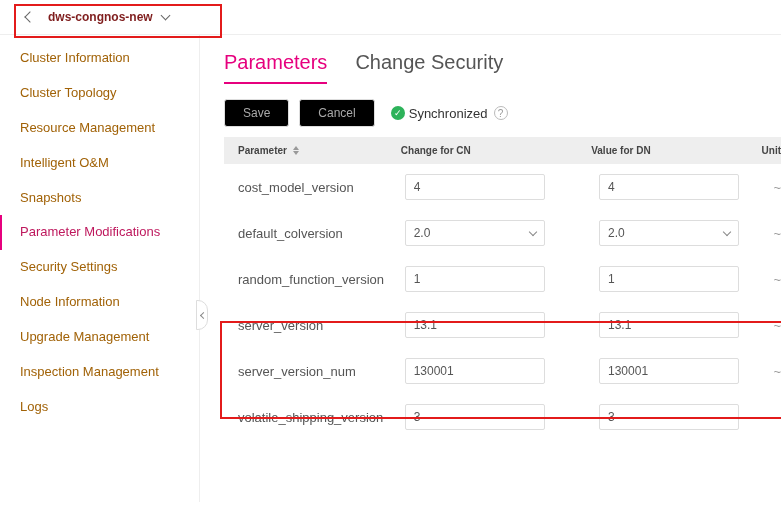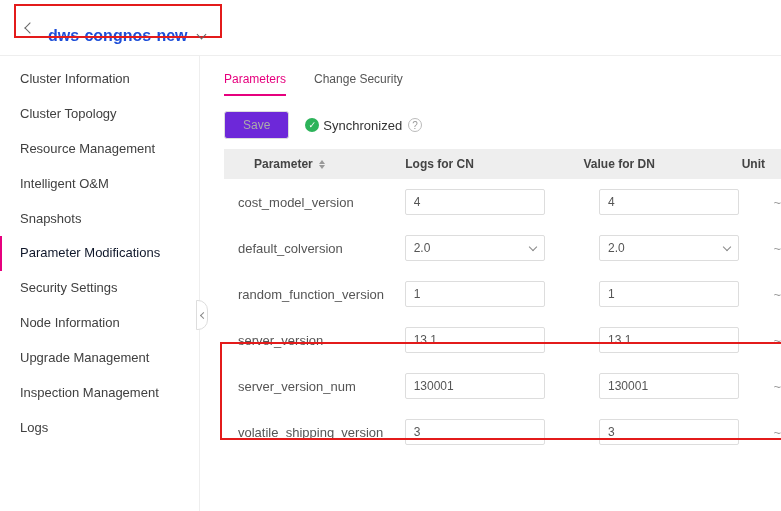--- a/index.html
+++ b/index.html
@@ -31,24 +31,23 @@
   .back-icon {
     width: 8px;
     height: 8px;
     border-left: 1.5px solid #666;
     border-bottom: 1.5px solid #666;
     transform: rotate(45deg);
     margin-right: 14px;
     margin-left: 6px;
   }
   .title {
-    font-size: 16px;
+    font-size: 12px;
     font-weight: 700;
-    color: #1d4ed8;
-    margin-top: 17px;
+    color: #7f1d1d;
   }
   .title-chevron {
     display: inline-block;
     width: 7px;
     height: 7px;
     border-right: 1.5px solid #666;
     border-bottom: 1.5px solid #666;
     transform: rotate(45deg);
     margin-left: 6px;
     vertical-align: middle;
@@ -60,30 +59,30 @@
     height: calc(100% - 44px);
   }
   .sidebar {
     width: 200px;
     border-right: 1px solid #eee;
     padding: 6px 0;
     overflow-y: auto;
   }
   .side-item {
     padding: 9px 20px;
-    color: #404040;
+    color: #a16207;
     cursor: pointer;
     font-size: 13px;
     display: flex;
     align-items: center;
     justify-content: space-between;
     line-height: 1.3;
   }
   .side-item.active {
-    color: #0f172a;
+    color: #be185d;
     border-left: 2px solid #e6007e;
     padding-left: 18px;
     font-weight: 500;
   }
   .side-chevron {
     width: 7px;
     height: 7px;
     border-right: 1.5px solid #888;
     border-bottom: 1.5px solid #888;
     transform: rotate(45deg);
@@ -120,37 +119,37 @@
   .tabs {
     display: flex;
     gap: 28px;
     border-bottom: 1px solid transparent;
     margin-bottom: 14px;
   }
   .tab {
     padding-bottom: 8px;
     color: #555;
     cursor: pointer;
-    font-size: 12px;
+    font-size: 20px;
   }
   .tab.active {
     color: #e6007e;
     border-bottom: 2px solid #e6007e;
     font-weight: 500;
   }
   .toolbar {
     display: flex;
     align-items: center;
     gap: 10px;
     margin-bottom: 10px;
   }
   .btn {
     padding: 6px 18px;
     border: 1px solid #ddd;
-    background: #6d28d9;
+    background: #000000;
     color: #aaa;
     border-radius: 3px;
     cursor: pointer;
     font-size: 12px;
   }
   .sync-status {
     display: flex;
     align-items: center;
     gap: 4px;
     color: #333;
@@ -180,25 +179,24 @@
     align-items: center;
     justify-content: center;
     margin-left: 2px;
   }
   .table {
     width: 100%;
   }
   .thead {
     display: flex;
     background: #eeeeee;
-    padding: 8px 16px;
+    padding: 8px 0;
     font-weight: 600;
     color: #444;
-    font-size: 12px;
-    justify-content: flex-end;
+    font-size: 10px;
   }
   .col-param { width: 180px; padding-left: 14px; display:flex; align-items:center; gap:4px;}
   .col-cn { width: 180px; padding-left: 6px;}
   .col-dn { width: 180px; padding-left: 6px; margin-left: 20px;}
   .col-unit { flex: 1; padding-left: 6px;}
   .sort-icon {
     display:inline-flex;
     flex-direction:column;
     gap:1px;
     margin-left:2px;
@@ -314,37 +312,38 @@
   </div>
 
   <div class="main">
     <div class="tabs">
       <div class="tab active">Parameters</div>
       <div class="tab">Change Security</div>
     </div>
 
     <div class="toolbar">
       <button class="btn">Save</button>
+      <button class="btn">Cancel</button>
       <div class="sync-status">
         <span class="sync-dot">✓</span>
         <span>Synchronized</span>
         <span class="help-icon">?</span>
       </div>
     </div>
 
     <div class="table">
       <div class="thead">
         <div class="col-param">
           <span>Parameter</span>
           <span class="sort-icon">
             <span class="sort-up"></span>
               <span class="sort-down"></span>
           </span>
         </div>
-        <div class="col-cn">Logs for CN</div>
+        <div class="col-cn">Change for CN</div>
         <div class="col-dn">Value for DN</div>
         <div class="col-unit">Unit</div>
       </div>
 
       <div id="tbody">
           <div class="trow">
             <div class="col-param">cost_model_version</div>
             <div class="col-cn"><input class="cell-input" value="4" style=""></div>
             <div class="col-dn"><input class="cell-input" value="4" style=""></div>
             <div class="col-unit unit-tilde">~</div>

